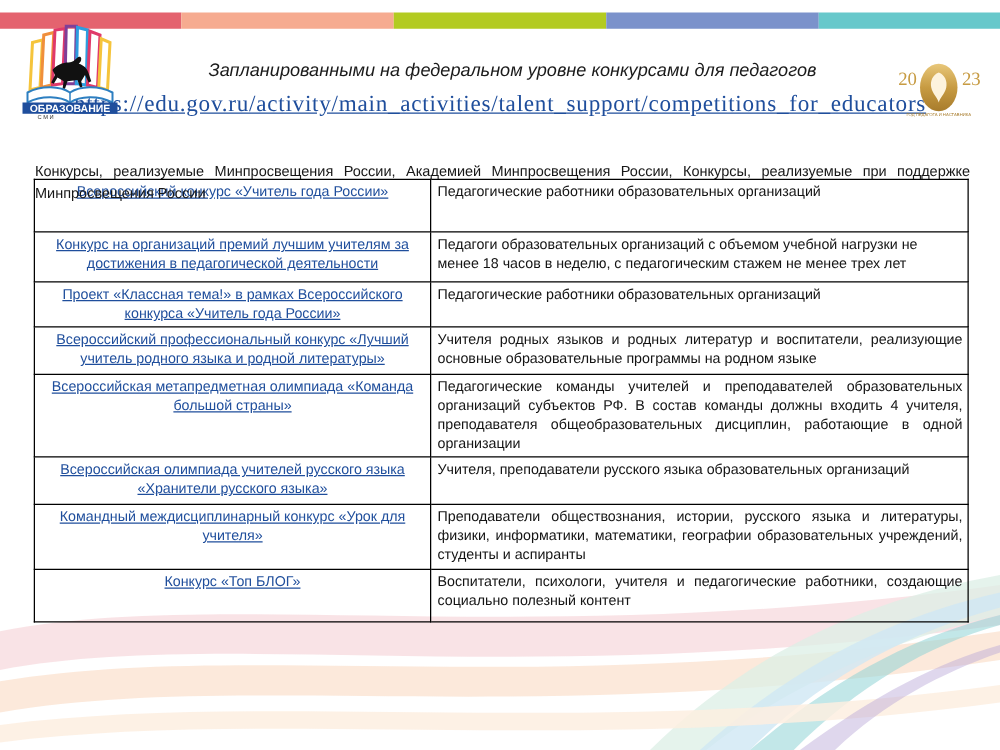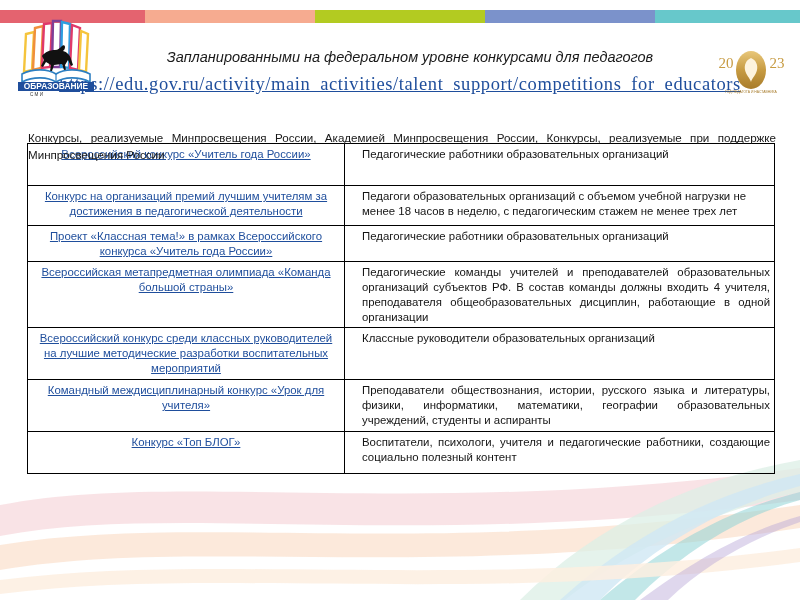--- a/index.html
+++ b/index.html
@@ -129,21 +129,21 @@
   }
   table.main td.c-name .lnk {
     text-decoration: underline;
     color: #1f4e9c;
     cursor: pointer;
     text-align: right;
   }
   table.main td.c-who {
     text-align: justify;
     color: #141414;
-    padding-left: 17px;
+    padding-left: 5px;
     padding-top: 3px;
   }
   table.main td.c-who.left { text-align: left; }
 </style>
 </head>
 <body>
 
 <div id="slide">
 
   <svg class="deco-layer" viewBox="0 0 800 600" xmlns="http://www.w3.org/2000/svg">
@@ -224,30 +224,36 @@
         </td>
         <td class="c-who left">Педагоги образовательных организаций с объемом учебной нагрузки не менее 18 часов в неделю, с педагогическим стажем не менее трех лет</td>
       </tr>
       <tr>
         <td class="c-name" style="height:30px">
           <span class="lnk">Проект «Классная тема!» в рамках Всероссийского конкурса «Учитель года России»</span>
         </td>
         <td class="c-who left">Педагогические работники образовательных организаций</td>
       </tr>
       <tr>
+        <td class="c-name" style="height:32px">
+          <span class="lnk">Всероссийский профессиональный конкурс «Лучший учитель родного языка и родной литературы»</span>
+        </td>
+        <td class="c-who">Учителя родных языков и родных литератур и воспитатели, реализующие основные образовательные программы на родном языке</td>
+      </tr>
+      <tr>
         <td class="c-name" style="height:60px">
           <span class="lnk">Всероссийская метапредметная олимпиада «Команда большой страны»</span>
         </td>
         <td class="c-who">Педагогические команды учителей и преподавателей образовательных организаций субъектов РФ. В состав команды должны входить 4 учителя, преподавателя общеобразовательных дисциплин, работающие в одной организации</td>
       </tr>
       <tr>
-        <td class="c-name" style="height:46px">
-          <span class="lnk">Всероссийский конкурс среди классных руководителей на лучшие методические разработки воспитательных мероприятий</span>
-        </td>
-        <td class="c-who left">Классные руководители образовательных организаций</td>
+        <td class="c-name" style="height:32px">
+          <span class="lnk">Всероссийская олимпиада учителей русского языка «Хранители русского языка»</span>
+        </td>
+        <td class="c-who left">Учителя, преподаватели русского языка образовательных организаций</td>
       </tr>
       <tr>
         <td class="c-name" style="height:46px">
           <span class="lnk">Командный междисциплинарный конкурс «Урок для учителя»</span>
         </td>
         <td class="c-who">Преподаватели обществознания, истории, русского языка и литературы, физики, информатики, математики, географии образовательных учреждений, студенты и аспиранты</td>
       </tr>
       <tr>
         <td class="c-name" style="height:36px">
           <span class="lnk">Конкурс «Топ БЛОГ»</span>

